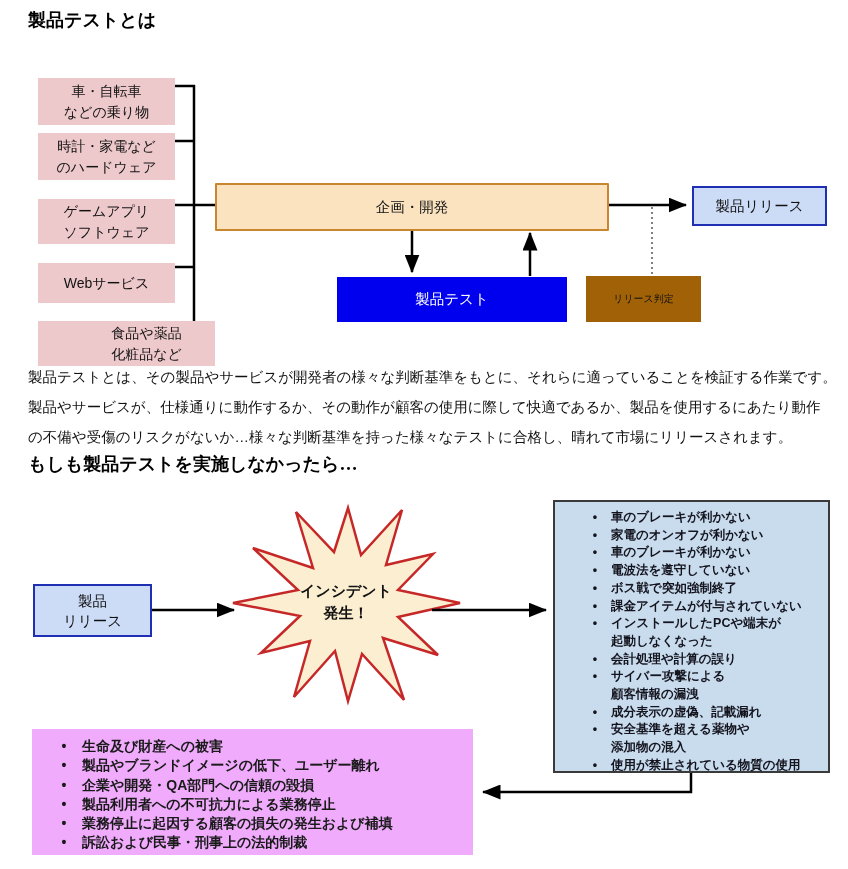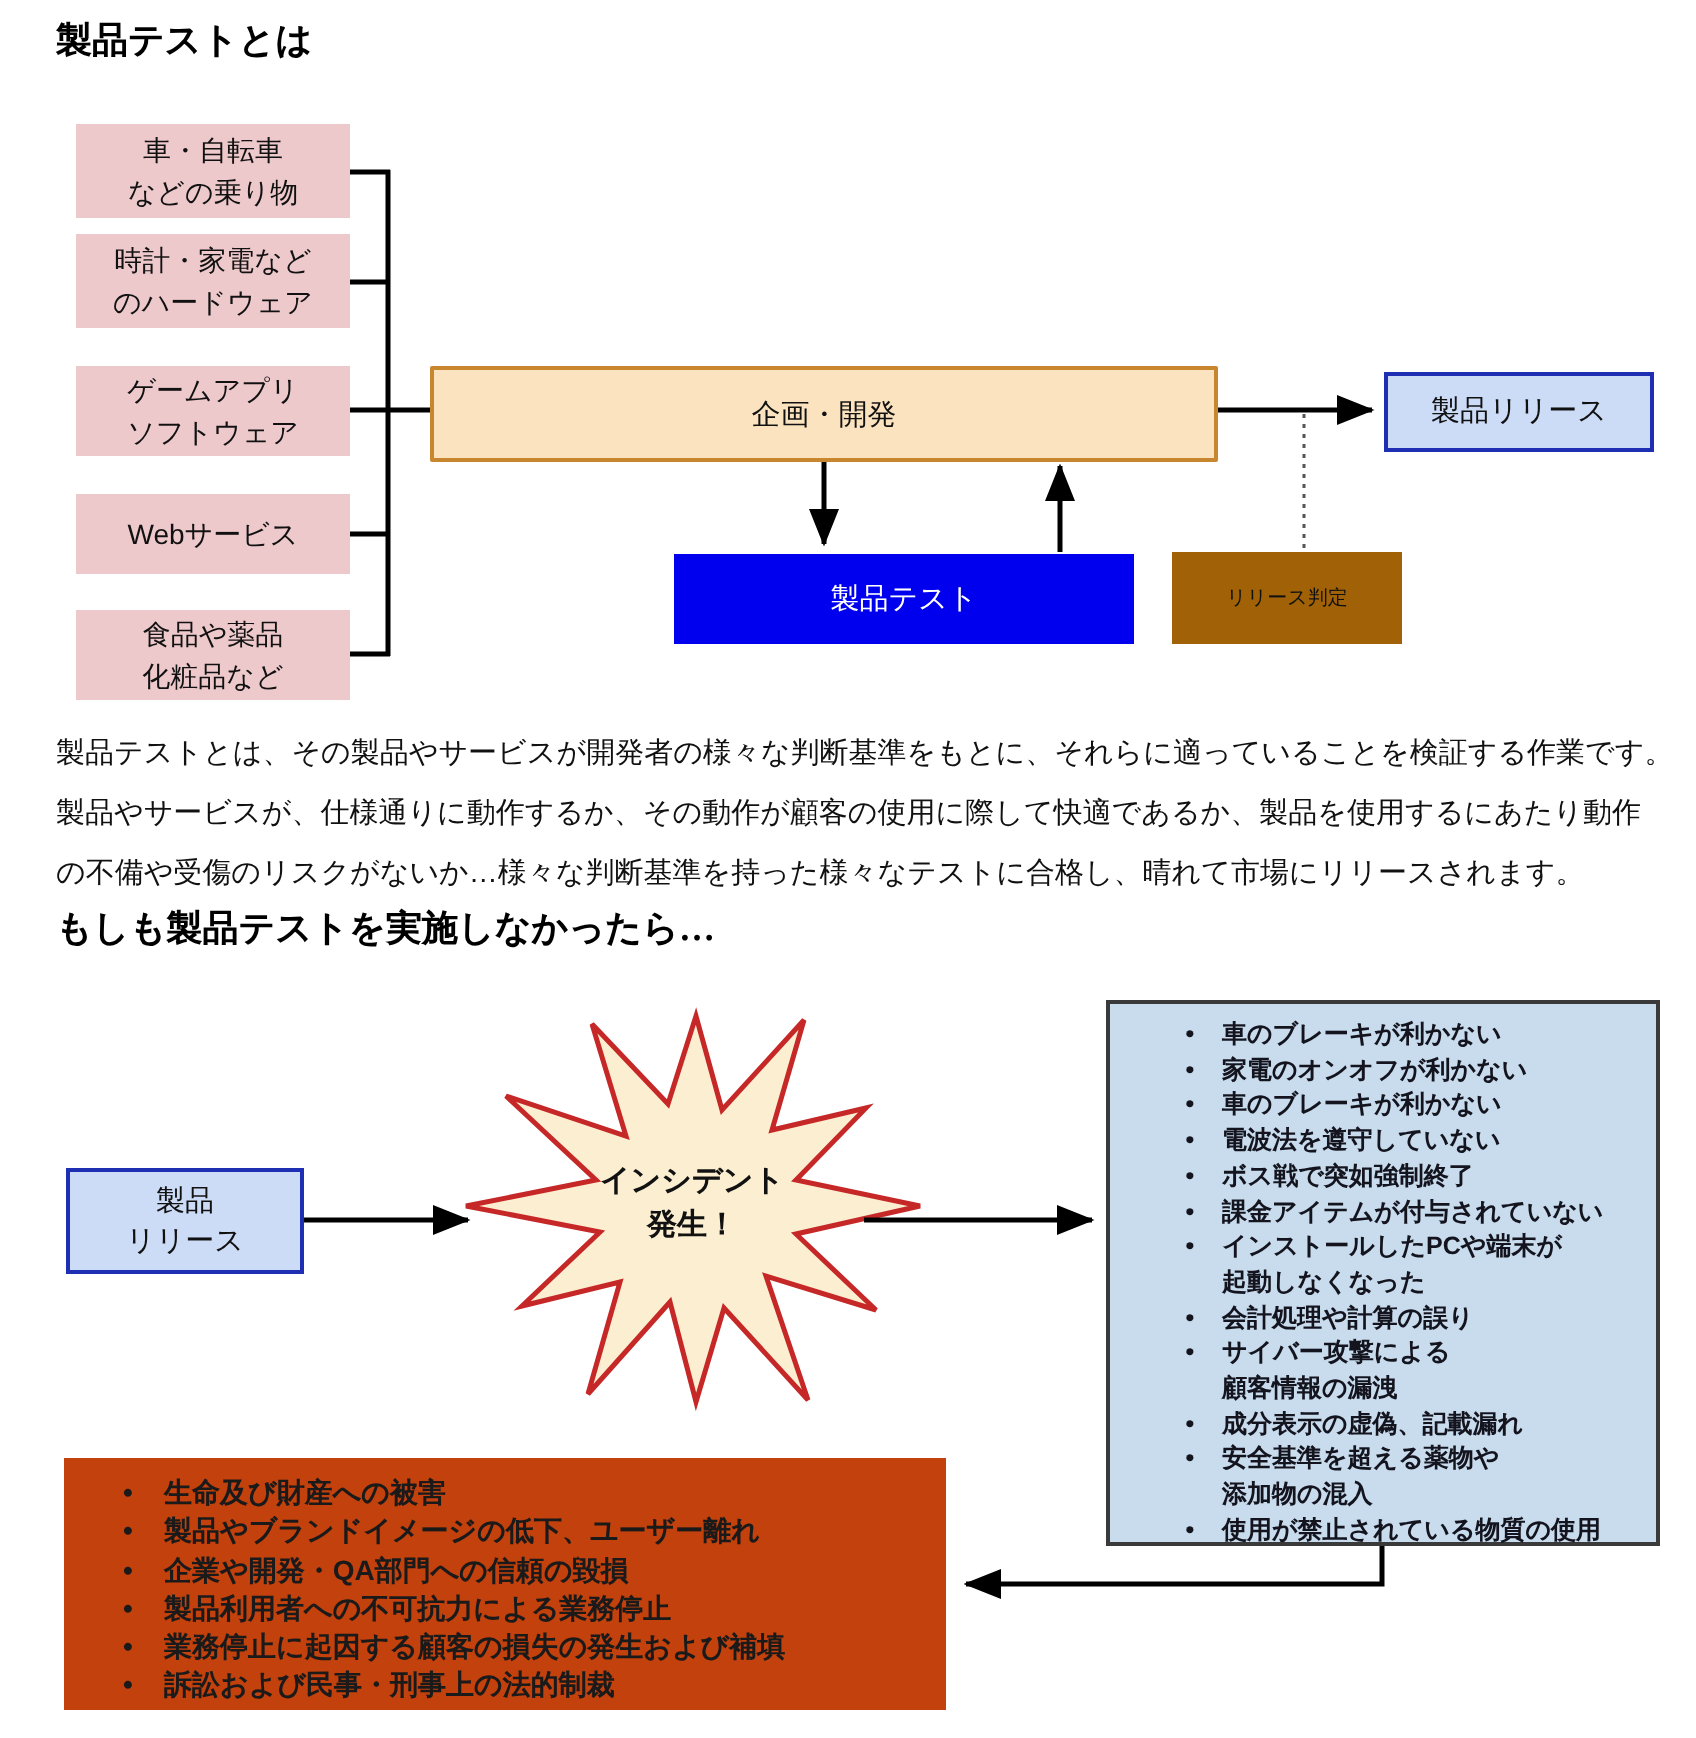--- a/index.html
+++ b/index.html
@@ -7,26 +7,26 @@
        font-family:"Liberation Sans","DejaVu Sans",sans-serif;color:#111;}
   .abs{position:absolute;}
   .heading{font-size:18px;font-weight:bold;color:#000;white-space:nowrap;font-family:Liberation Serif, serif;}
 
   
   #connectors{position:absolute;left:0;top:0;z-index:0;}
 
   
   .src-box{left:38px;width:137px;background:#eec9cc;z-index:1;
            display:flex;align-items:center;justify-content:center;text-align:center;
-           font-size:14px;line-height:21px;white-space:pre-line;}
+           font-size:14px;line-height:21px;white-space:pre-line;margin-top:16px;}
   .src1{top:62px;height:47px;}
   .src2{top:117px;height:47px;}
   .src3{top:183px;height:45px;}
   .src4{top:247px;height:40px;}
-  .src5{top:305px;height:45px;}
+  .src5{top:305px;height:45px;padding-left:40px;}
 
   .dev-box{left:215px;top:183px;width:390px;height:44px;background:#fbe3c0;
            border:2px solid #c8872e;z-index:1;border-radius:1px;
            display:flex;align-items:center;justify-content:center;font-size:14.5px;}
   .test-box{left:337px;top:277px;width:230px;height:45px;background:#0000ee;z-index:1;
             display:flex;align-items:center;justify-content:center;
             color:#ffffff;font-size:14.5px;}
   .judge-box{left:586px;top:276px;width:115px;height:46px;background:#a16207;z-index:1;
              display:flex;align-items:center;justify-content:center;font-size:10px;}
   .rel-box{background:#ccdbf6;border:2.5px solid #1f2fb4;z-index:1;
@@ -39,21 +39,21 @@
   .description{left:28px;top:362px;width:800px;font-size:14.5px;}
   .description div{white-space:nowrap;line-height:30px;}
 
   
   .star-label{left:246px;top:580px;width:200px;z-index:2;text-align:center;
               font-size:15px;font-weight:bold;line-height:22px;white-space:pre-line;}
   .incident-box{left:553px;top:500px;width:277px;height:273px;background:#c8dcee;
                 border:2px solid #3a3a3a;z-index:1;box-sizing:border-box;
                 padding:7px 4px 0 24px;}
   .incident-box .li{font-size:12.5px;line-height:17.7px;font-weight:600;color:#14141e;}
-  .damage-box{left:32px;top:729px;width:441px;height:126px;background:#c2410c;z-index:1;
+  .damage-box{left:32px;top:729px;width:441px;height:126px;background:#f0abfc;z-index:1;
               box-sizing:border-box;padding:8px 0 0 14px;}
   .damage-box .li{font-size:14px;line-height:19.3px;font-weight:600;color:#1a1a1a;}
 
   .li{display:flex;}
   .li::before{content:"\2022";flex:0 0 auto;width:32px;text-align:center;}
   .damage-box .li::before{width:36px;}
   .li span{white-space:pre-line;}
 </style>
 </head>
 <body>

